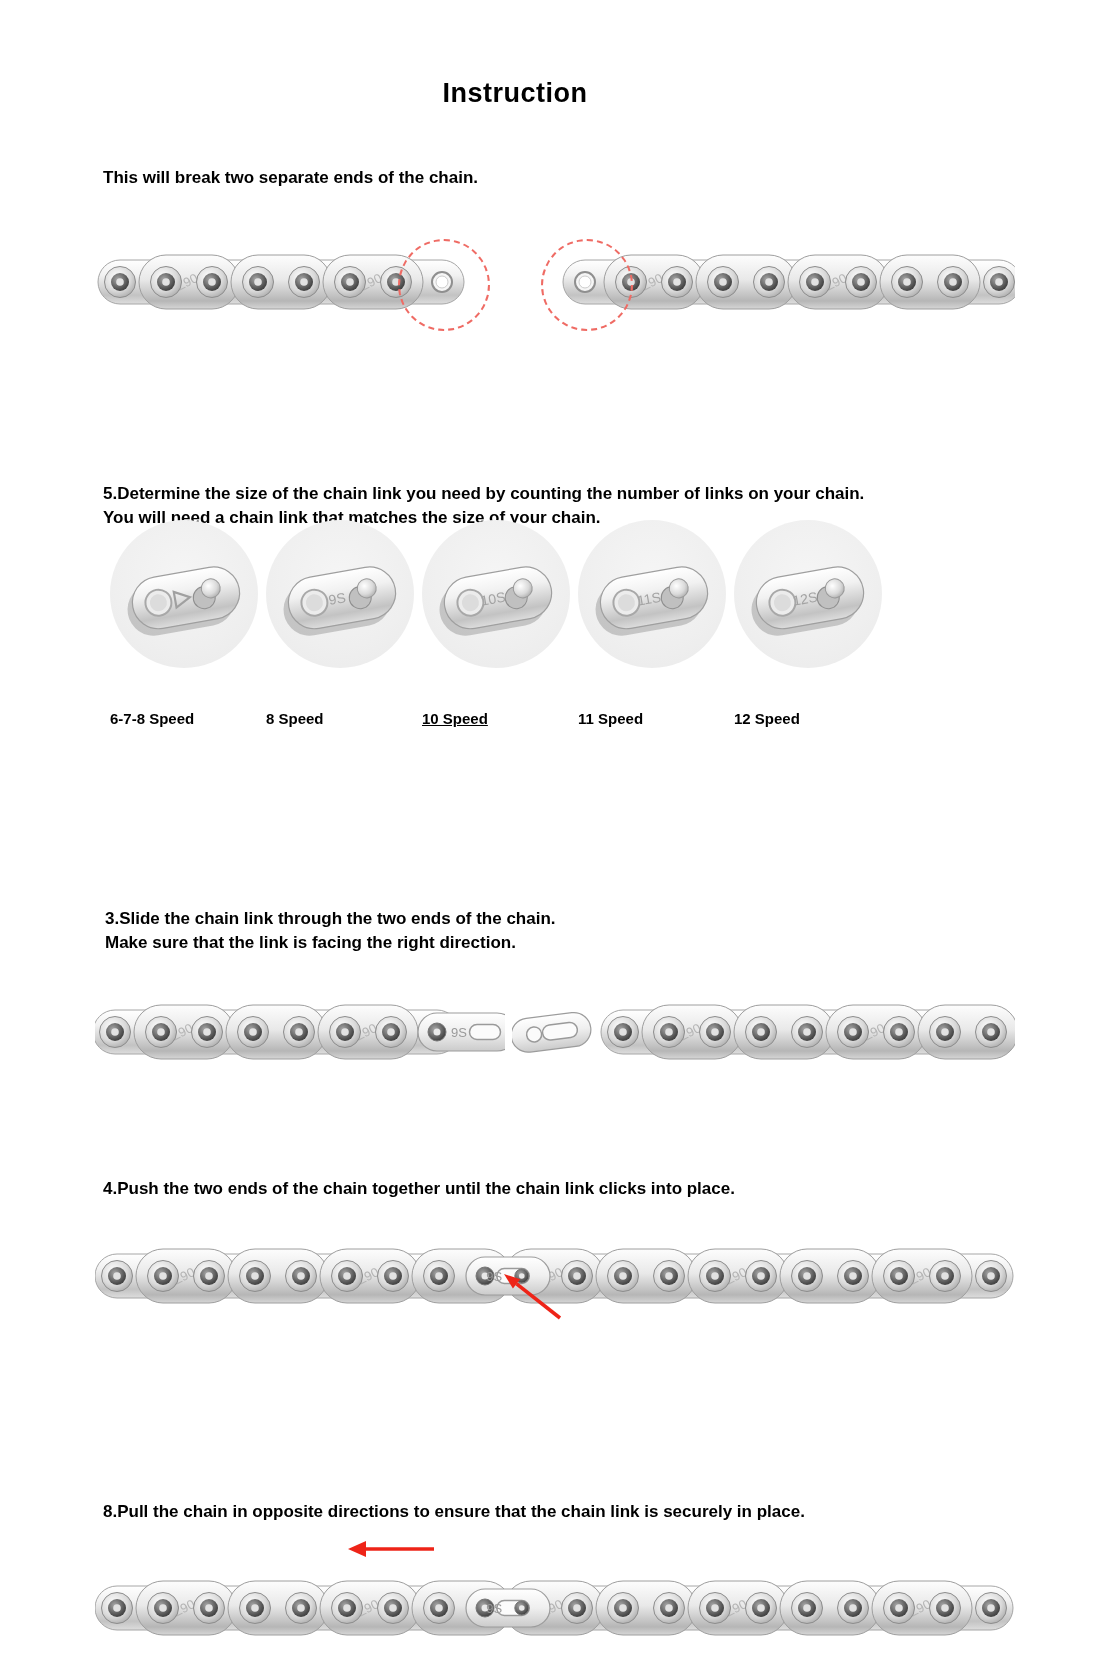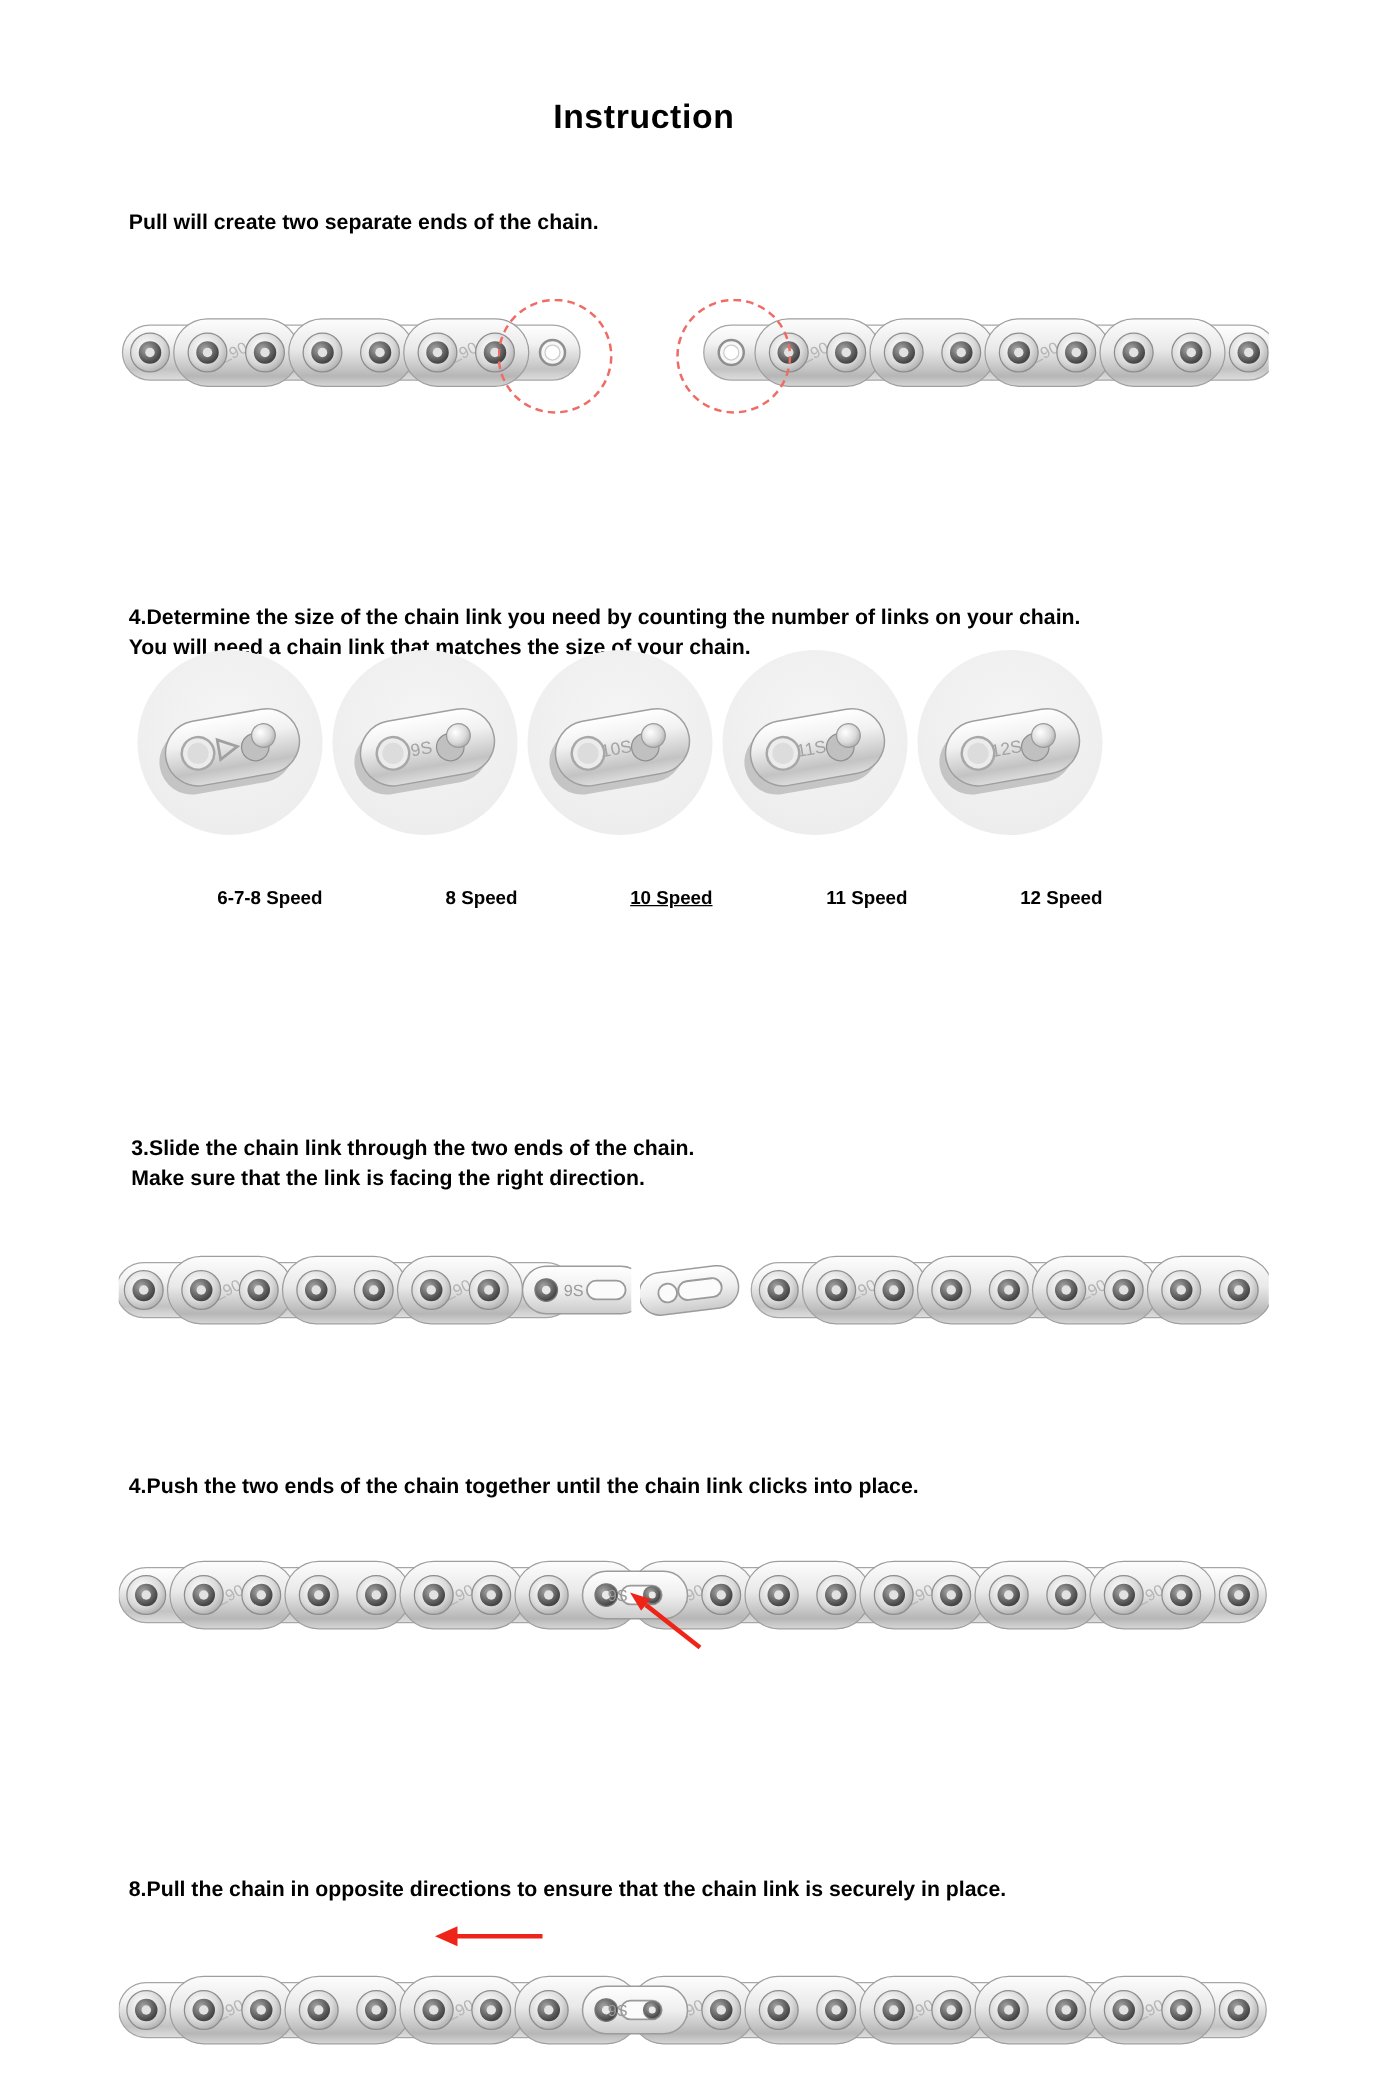--- a/index.html
+++ b/index.html
@@ -27,21 +27,21 @@
     line-height:24px;
     white-space:nowrap;
   }
   .speed-circle{
     width:148px;height:148px;
     border-radius:50%;
     background:radial-gradient(circle at 50% 38%, #f5f5f5 0%, #efefef 60%, #eaeaea 100%);
   }
   .speed-label{
     width:148px;
-    text-align:right;
+    text-align:left;
     font-weight:700;
     font-size:15px;
   }
   .dashed-circle{
     border:2px dashed var(--dash-red,#ef6b64);
     border-radius:50%;
   }
   .arrow line{stroke:var(--red,#ee2418);stroke-width:3.6;}
   .arrow polygon{fill:var(--red,#ee2418);}
   svg text{font-family:"Liberation Sans","DejaVu Sans",sans-serif;}
@@ -79,21 +79,21 @@
         <stop offset="0" stop-color="#a8a8a8"></stop>
           <stop offset="0.7" stop-color="#4a4a4a"></stop>
         <stop offset="1" stop-color="#303030"></stop>
       </radialGradient>
     </defs>
   </svg>
 
   <div class="abs title">Instruction</div>
 
   <div class="abs step-text" style="left:103px;top:130px;">
-    <div>Pull will create two separate ends of the chain.</div>
+    <div>This will break two separate ends of the chain.</div>
   </div>
   <svg class="abs chain-svg" style="left:95px;top:194px;" width="380" height="104" id="chain-1-left">
       <rect x="3" y="30" width="90" height="44" rx="22" ry="22" fill="url(#mgrad)" stroke="#a6a6a6" stroke-width="1"></rect>
       <rect x="95" y="30" width="90" height="44" rx="22" ry="22" fill="url(#mgrad)" stroke="#a6a6a6" stroke-width="1"></rect>
       <rect x="187" y="30" width="90" height="44" rx="22" ry="22" fill="url(#mgrad)" stroke="#a6a6a6" stroke-width="1"></rect>
       <rect x="279" y="30" width="90" height="44" rx="22" ry="22" fill="url(#mgrad)" stroke="#a6a6a6" stroke-width="1"></rect>
       <rect x="44" y="25" width="100" height="54" rx="27" ry="27" fill="url(#mgrad2)" stroke="#9e9e9e" stroke-width="1"></rect>
       <rect x="136" y="25" width="100" height="54" rx="27" ry="27" fill="url(#mgrad2)" stroke="#9e9e9e" stroke-width="1"></rect>
       <rect x="228" y="25" width="100" height="54" rx="27" ry="27" fill="url(#mgrad2)" stroke="#9e9e9e" stroke-width="1"></rect>
       <text x="94" y="56" fill="#b4b4b4" font-size="13" text-anchor="middle" transform="rotate(-27 94 56)">Z90</text>
@@ -161,21 +161,21 @@
       <circle cx="413" cy="52" r="9" fill="url(#pingrad)"></circle>
       <circle cx="413" cy="52" r="3.8" fill="#e2e2e2"></circle>
       <circle cx="459" cy="52" r="15.5" fill="url(#rgrad)" stroke="#8d8d8d" stroke-width="1"></circle>
       <circle cx="459" cy="52" r="9" fill="url(#pingrad)"></circle>
       <circle cx="459" cy="52" r="3.8" fill="#e2e2e2"></circle>
     </svg>
   <div class="abs dashed-circle" style="left:398px;top:203px;width:88px;height:88px;"></div>
   <div class="abs dashed-circle" style="left:541px;top:203px;width:88px;height:88px;"></div>
 
   <div class="abs step-text" style="left:103px;top:446px;">
-    <div>4.Determine the size of the chain link you need by counting the number of links on your chain.</div>
+    <div>5.Determine the size of the chain link you need by counting the number of links on your chain.</div>
     <div>You will need a chain link that matches the size of your chain.</div>
   </div>
 
   <div>
     <div class="abs speed-circle" style="left:110px;top:484px;">
       <svg class="ql-svg" width="148" height="148">
           <g transform="rotate(-10 75 78)">
             <rect x="16" y="58" width="108" height="52" rx="26" fill="#9a9a9a" opacity="0.5"></rect>
             <rect x="22" y="52" width="108" height="52" rx="26" fill="url(#mgrad)" stroke="#9f9f9f" stroke-width="1.2"></rect>
             <circle cx="48" cy="78" r="13" fill="#ececec" stroke="#a8a8a8" stroke-width="2"></circle>

